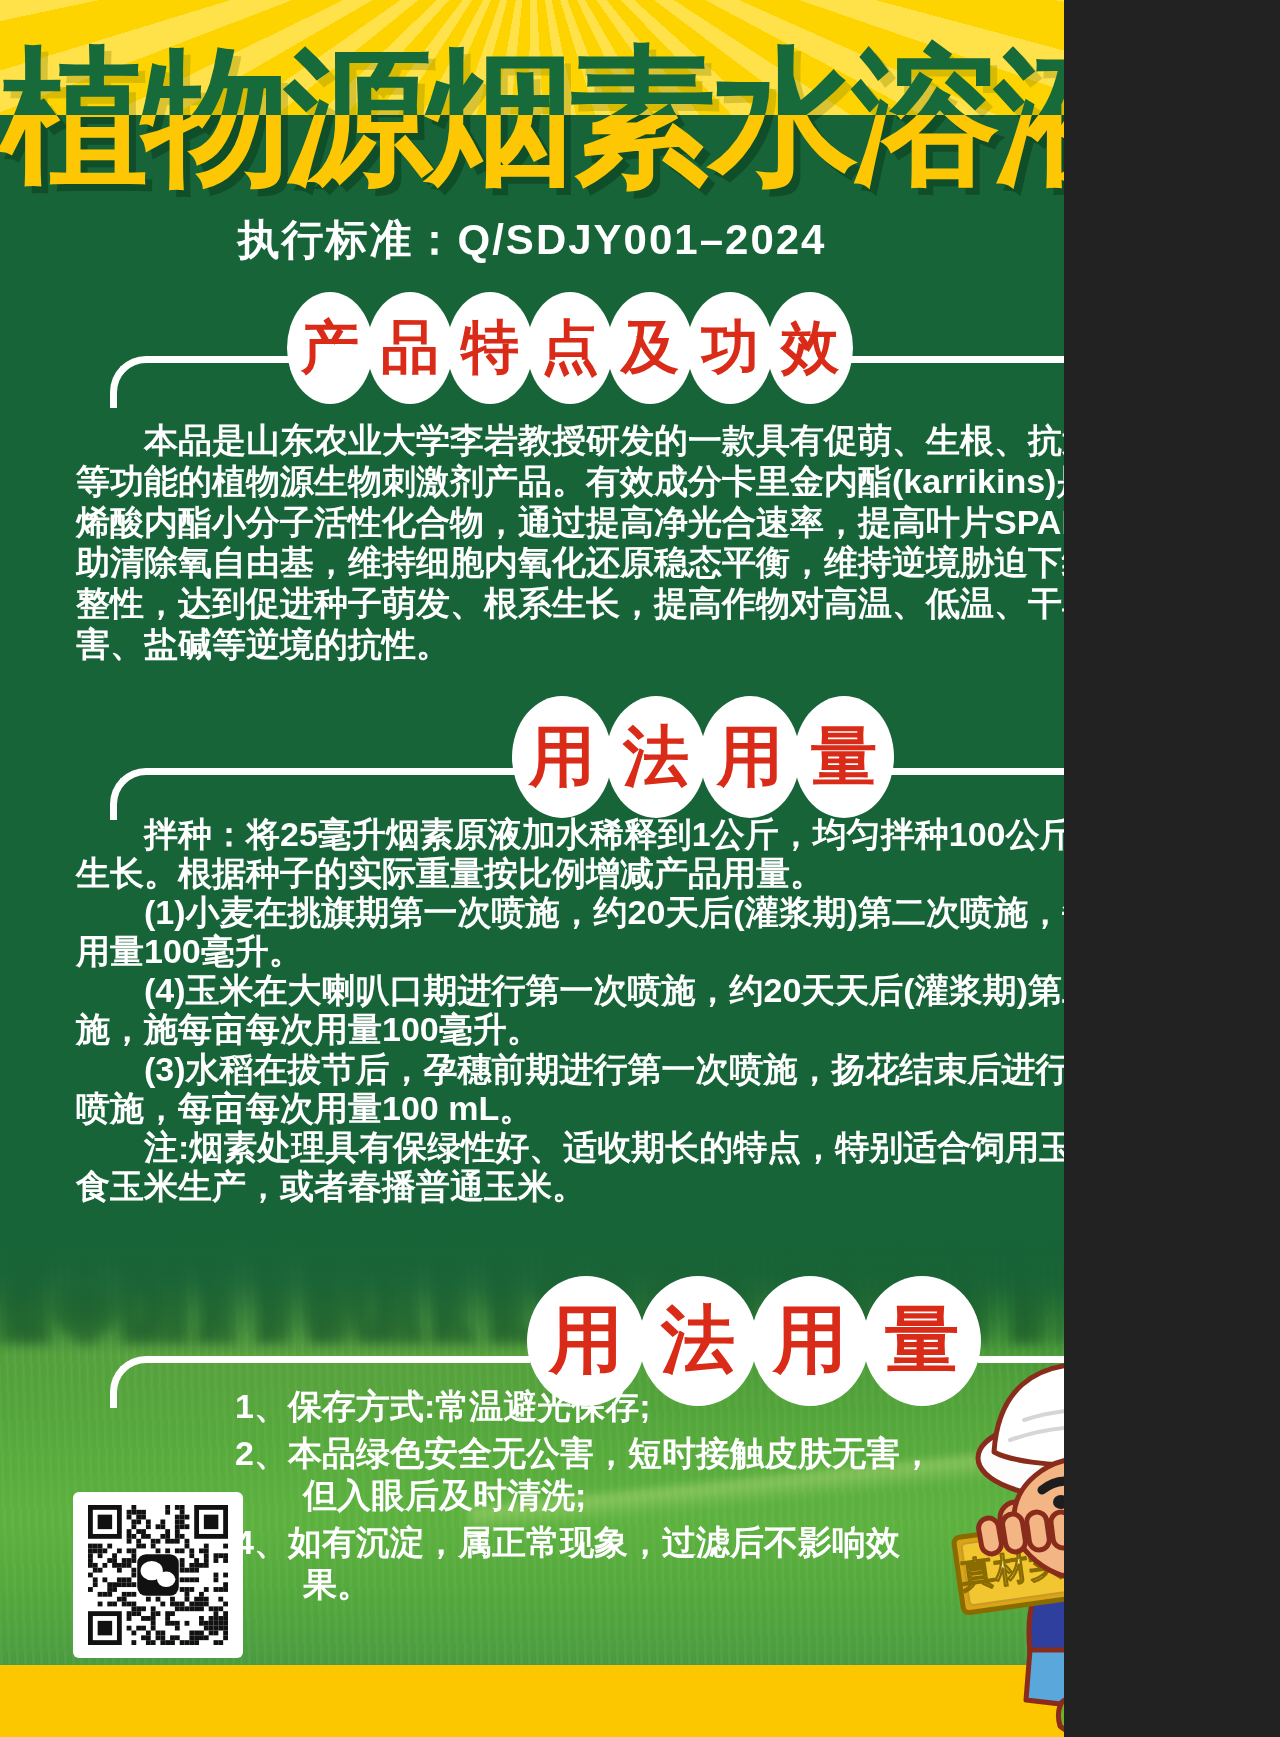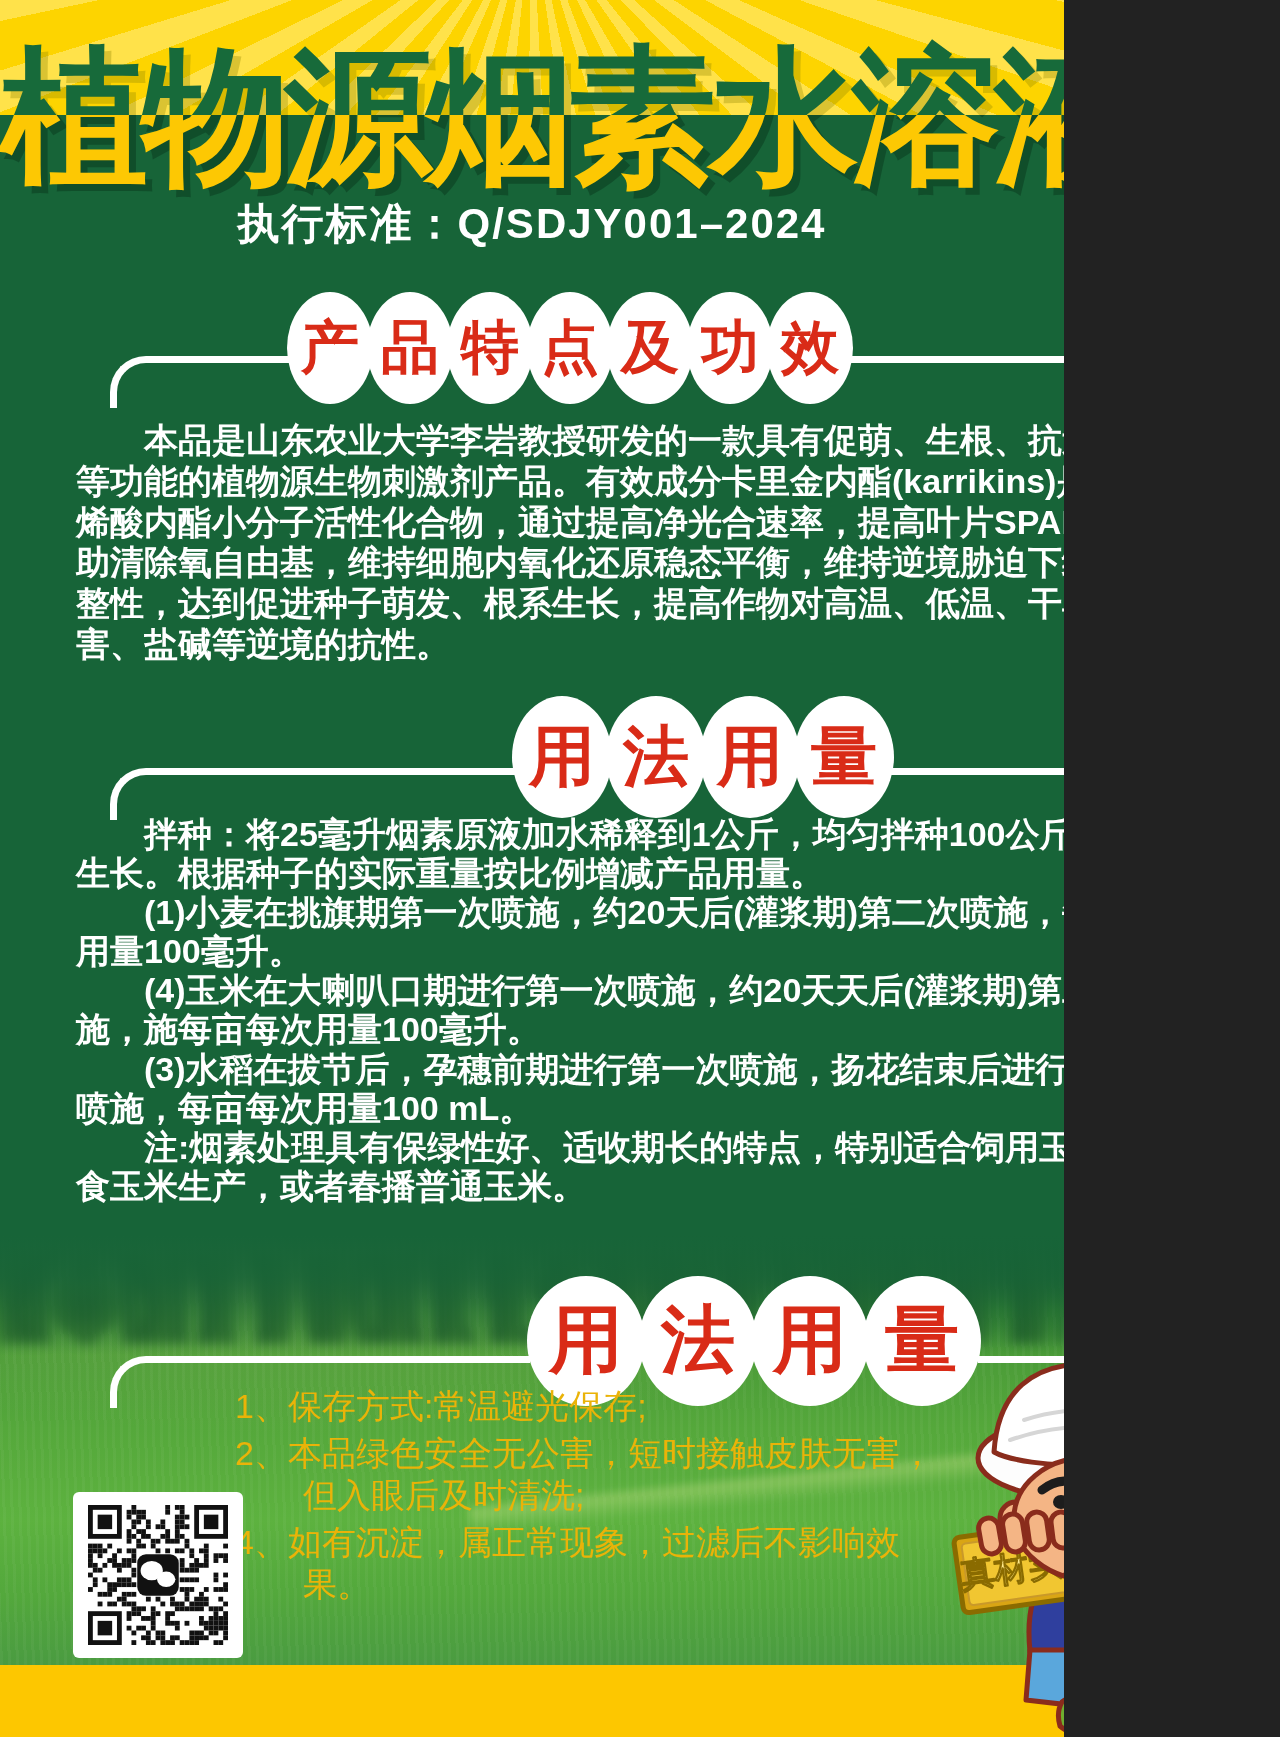--- a/index.html
+++ b/index.html
@@ -16,21 +16,21 @@
   
   .title-wrap{position:absolute;top:36px;left:0;width:100%;height:200px;pointer-events:none;}
   .title-layer{
     position:absolute;left:0;top:0;width:100%;text-align:center;
     font-size:148px;font-weight:bold;letter-spacing:-6px;line-height:1.1;white-space:nowrap;
   }
   .t-green{color:#176a3a;clip-path:inset(-40px 0 calc(100% - 79px) 0);text-shadow:7px 7px 0 rgba(140,130,0,.32);}
   .t-yellow{color:#fdc803;clip-path:inset(79px 0 -60px 0);text-shadow:7px 7px 0 rgba(8,50,26,.45);}
   
   .standard{
-    position:absolute;top:196px;left:0;width:100%;text-align:center;
+    position:absolute;top:212px;left:0;width:100%;text-align:center;
     color:#fff;font-size:42px;font-weight:bold;letter-spacing:2px;
   }
   
   .sec-header{position:absolute;left:110px;width:1060px;display:flex;align-items:flex-start;}
   .hline{border-top:7px solid #fff;height:52px;box-sizing:border-box;}
   .hl-left{border-left:7px solid #fff;border-top-left-radius:36px;flex:none;}
   .hl-right{border-right:7px solid #fff;border-top-right-radius:36px;flex:1;}
   .bubbles{display:flex;position:relative;z-index:2;flex:none;}
   .bubble{background:#fff;border-radius:50%;display:flex;align-items:center;justify-content:center;margin:0 -3px;}
   .bchar{font-family:"Liberation Serif","DejaVu Serif",serif;font-weight:bold;color:#d92b17;}
@@ -68,21 +68,21 @@
   .photo-fade{
     position:absolute;left:0;top:0;width:100%;height:120px;
     background:linear-gradient(to bottom, #176438 0%, rgba(23,100,56,.85) 35%, rgba(23,100,56,0) 100%);
   }
   .fieldline{
     position:absolute;left:44%;top:56%;width:58%;height:26px;
     background:linear-gradient(to bottom, rgba(205,230,140,.45), rgba(205,230,140,0));
     transform:rotate(-6deg);filter:blur(4px);
   }
   
-  .notes{position:absolute;left:235px;top:1386px;width:700px;color:#eab308;font-size:34px;font-weight:normal;z-index:3;}
+  .notes{position:absolute;left:235px;top:1386px;width:700px;color:#ffffff;font-size:34px;font-weight:bold;z-index:3;}
   .notes p{
     margin:0 0 6px 0;line-height:1.22;
     padding-left:68px;text-indent:-68px;white-space:pre-line;
   }
   
   .qr-box{
     position:absolute;left:73px;top:1492px;width:170px;height:166px;
     background:#fff;border-radius:6px;display:flex;align-items:center;justify-content:center;z-index:4;
   }
   

